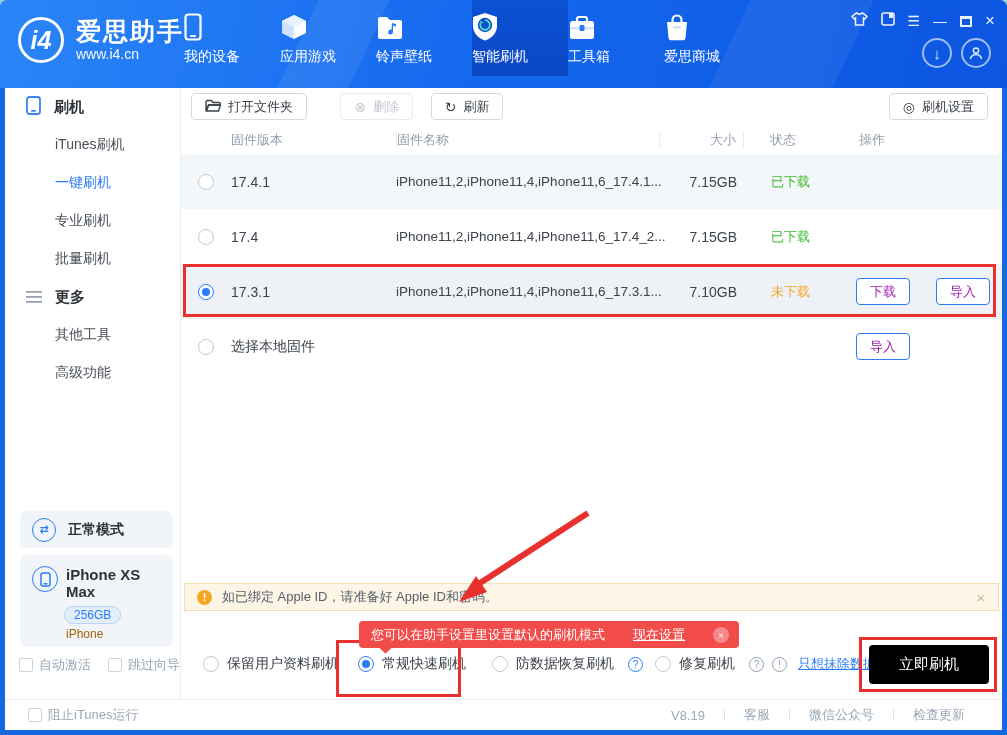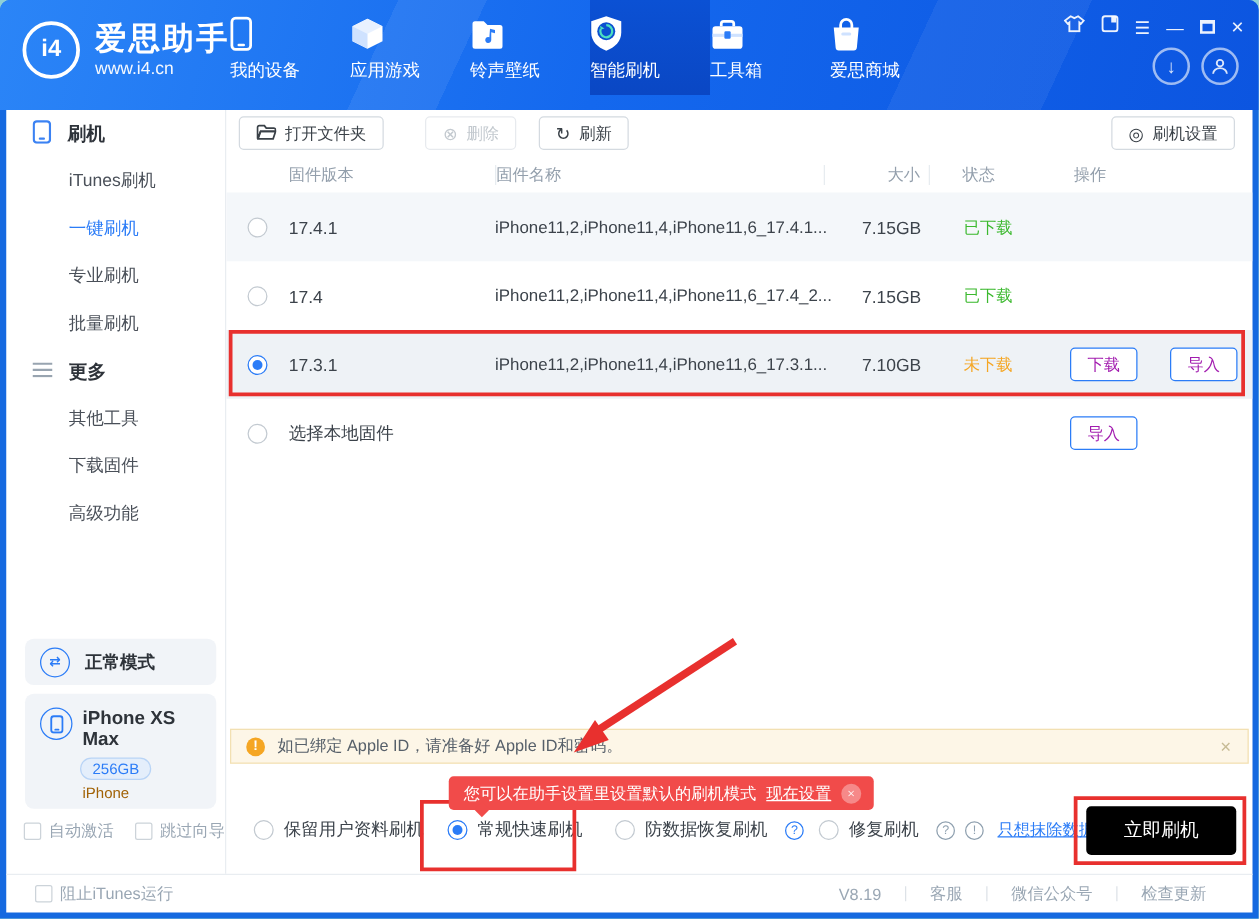--- a/index.html
+++ b/index.html
@@ -8,21 +8,21 @@
 
   
   .header { position:absolute; top:0; left:0; right:0; height:88px;
     background:linear-gradient(105deg,#2b85f7 0%,#1468ee 48%,#0c55e0 100%); overflow:hidden; }
   .header::before { content:""; position:absolute; left:180px; top:-40px; width:300px; height:200px;
     background:linear-gradient(115deg,transparent 40%,rgba(255,255,255,.07) 40%,rgba(255,255,255,.07) 58%,transparent 58%); }
   .header::after { content:""; position:absolute; right:60px; top:-40px; width:400px; height:200px;
     background:linear-gradient(115deg,transparent 45%,rgba(255,255,255,.06) 45%,rgba(255,255,255,.06) 70%,transparent 70%); }
   .logo { position:absolute; left:18px; top:17px; display:flex; align-items:center; gap:12px; color:#fff; z-index:2; }
   .logo-circle { width:46px; height:46px; border:3px solid #fff; border-radius:50%; display:flex; align-items:center; justify-content:center;
-    font-size:19px; font-weight:bold; }
+    font-size:25px; font-weight:bold; font-style:italic; }
   .logo-name { font-size:25px; font-weight:bold; letter-spacing:2px; line-height:1.1; }
   .logo-url { font-size:14px; opacity:.95; }
   .nav { position:absolute; left:184px; top:0; height:88px; display:flex; z-index:2; }
   .nav-item { width:96px; height:76px; display:flex; flex-direction:column; align-items:flex-start; justify-content:center; gap:7px;
     color:#fff; font-size:14px; cursor:pointer; }
   .nav-item.selected { background:linear-gradient(180deg,#0b51d4,#0a47c4); }
   .nav-ico { height:30px; display:flex; align-items:flex-end; justify-content:center; }
   .nav-ico svg { display:block; }
   .titlebar { position:absolute; right:12px; top:12px; display:flex; align-items:center; gap:13px; color:rgba(255,255,255,.92); z-index:3; }
   .tb-glyph { font-size:14px; line-height:14px; cursor:pointer; }
@@ -90,21 +90,21 @@
   .btn-outline { height:27px; padding:0 13px; border:1px solid #2b7cf7; border-radius:4px; background:#fff; color:#a21caf;
     font-size:13px; display:inline-flex; align-items:center; cursor:pointer; }
 
   .notice { position:absolute; left:3px; right:3px; top:495px; height:28px; background:#fdf6e7; border:1px solid #f2e0b2;
     display:flex; align-items:center; font-size:13px; color:#57606a; z-index:20; }
   .warn-ico { width:15px; height:15px; border-radius:50%; background:#f5a623; color:#fff; font-size:11px; font-weight:bold;
     display:flex; align-items:center; justify-content:center; margin:0 10px 0 12px; }
   .notice-close { margin-left:auto; margin-right:13px; color:#c7bb95; font-size:15px; cursor:pointer; }
 
   .tooltip { position:absolute; left:178px; top:533px; height:27px; background:#f14b4a; border-radius:4px; color:#fff;
-    display:flex; align-items:center; font-size:13px; padding:0 10px 0 12px; gap:8px; z-index:60;font-family:Liberation Serif, serif; }
+    display:flex; align-items:center; font-size:13px; padding:0 10px 0 12px; gap:28px; z-index:60;font-family:Liberation Serif, serif; }
   .tooltip::after { content:""; position:absolute; left:22px; bottom:-4px; width:9px; height:9px; background:#f14b4a; transform:rotate(45deg); }
   .tooltip-link { color:#fff; text-decoration:underline; cursor:pointer; }
   .tooltip-close { width:16px; height:16px; border-radius:50%; background:rgba(255,255,255,.35); color:#fff; font-size:11px;
     display:flex; align-items:center; justify-content:center; cursor:pointer; }
 
   .opt { position:absolute; top:563px; height:26px; display:flex; align-items:center; gap:8px; font-size:14px; color:#3c434b; cursor:pointer; }
   .opt1 { left:22px; } .opt2 { left:177px; } .opt3 { left:311px; } .opt4 { left:474px; }
   .qmark { width:15px; height:15px; border:1px solid currentColor; border-radius:50%; font-size:10px;
     display:flex; align-items:center; justify-content:center; }
   .q-blue { color:#2b7cf7; margin-left:6px; }
@@ -254,21 +254,20 @@
           <span>
             <svg width="16" height="12" viewBox="0 0 16 12">
                 <rect x="0" y="0" width="16" height="1.8" fill="#98a4b0"></rect>
                 <rect x="0" y="5" width="16" height="1.8" fill="#98a4b0"></rect>
                 <rect x="0" y="10" width="16" height="1.8" fill="#98a4b0"></rect>
               </svg>
           </span>
           <span>更多</span>
         </div>
         <div class="side-row side-item">其他工具</div>
-        <div class="side-row side-item">下载固件</div>
         <div class="side-row side-item">高级功能</div>
 
         <div class="mode-card">
           <span class="mode-ico">⇄</span>
           <span>正常模式</span>
         </div>
         <div class="device-card">
           <span class="dev-ico">
             <svg width="11" height="15" viewBox="0 0 11 15">
                 <rect x="1" y="1" width="9" height="13" rx="2" fill="none" stroke="#2b7cf7" stroke-width="1.5"></rect>

